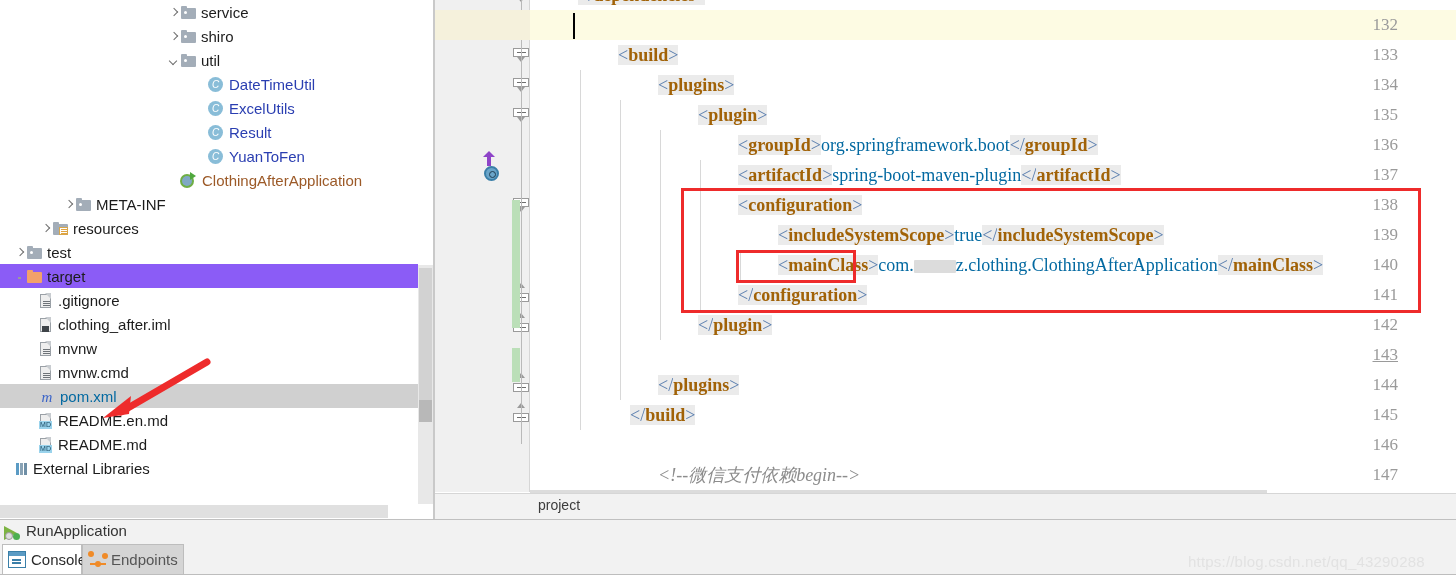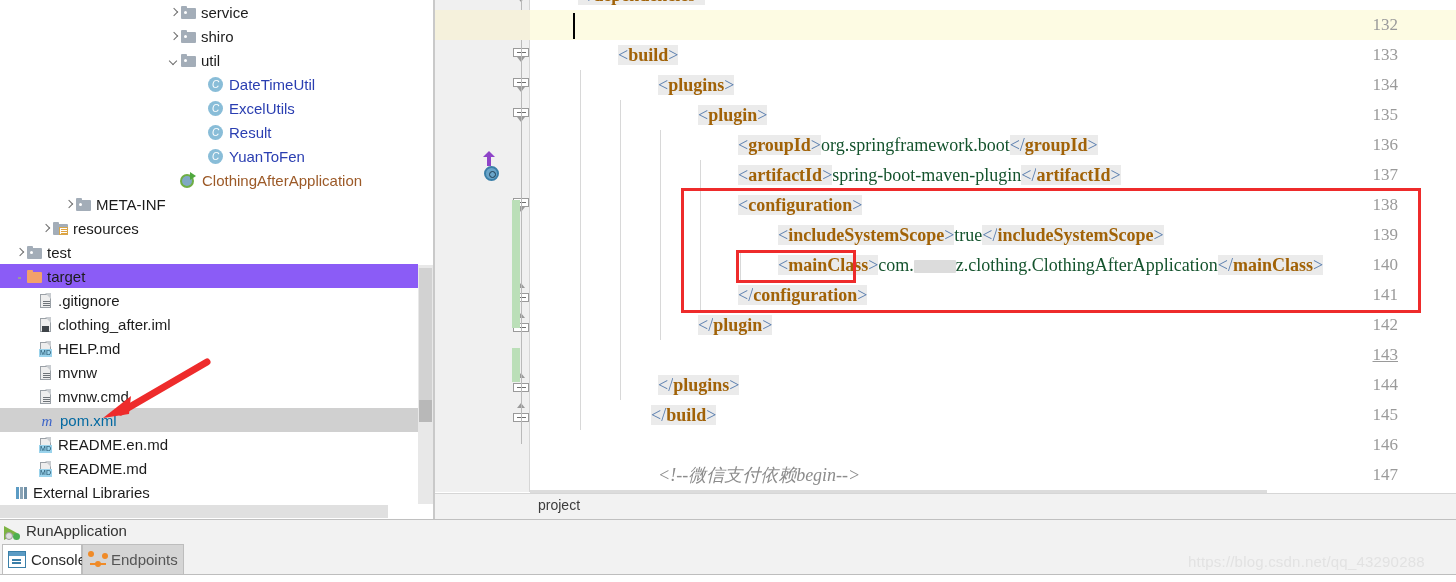--- a/index.html
+++ b/index.html
@@ -113,21 +113,21 @@
      font-family:"Liberation Serif",serif;font-size:17px;color:#9a9a9a;}
   .erow{position:absolute;left:0;width:1021px;height:30px;}
   .erow.cur{background:#fdfbe3;}
   .erow.cur .gutbg{position:absolute;left:0;top:0;width:95px;height:30px;background:#f5f1dc;}
   .code{
     position:absolute;left:95px;top:0;height:30px;line-height:30px;white-space:pre;
     font-family:"Liberation Serif",serif;font-size:18px;color:#000;
   }
   .tag{color:#a16207;font-weight:bold;background:#ebebeb;}
   .br{color:#5b7faf;font-weight:normal;background:#ebebeb;}
-  .txt{color:#14532d;}
+  .txt{color:#0369a1;}
   .cmt{color:#8c8c8c;font-style:italic;}
 
   
   .iguide{position:absolute;width:1px;background:#d8d8d8;}
   
   .fold{position:absolute;left:78px;width:17px;height:13px;}
   .fold .box{position:absolute;left:0;top:0;width:16px;height:9px;border:1px solid #9a9a9a;background:#ffffff;box-sizing:border-box;}
   .fold .box:after{content:"";position:absolute;left:3px;top:3px;width:9px;height:1px;background:#6e6e6e;}
   .fold .tip{position:absolute;left:4px;top:9px;width:0;height:0;border-left:4px solid transparent;border-right:4px solid transparent;border-top:5px solid #9a9a9a;}
   .fold.up .tip{top:-5px;border-top:none;border-bottom:5px solid #9a9a9a;}
@@ -211,21 +211,20 @@
         <div class="trow"><span style="display:inline-block;width:195px;"></span><span class="arrow"></span><span class="ic ic-class"><i></i></span><span class="lbl blue">ExcelUtils</span></div>
         <div class="trow"><span style="display:inline-block;width:195px;"></span><span class="arrow"></span><span class="ic ic-class"><i></i></span><span class="lbl blue">Result</span></div>
         <div class="trow"><span style="display:inline-block;width:195px;"></span><span class="arrow"></span><span class="ic ic-class"><i></i></span><span class="lbl blue">YuanToFen</span></div>
         <div class="trow"><span style="display:inline-block;width:167px;"></span><span class="arrow"></span><span class="ic ic-spring"><i></i><u></u></span><span class="lbl orange">ClothingAfterApplication</span></div>
         <div class="trow"><span style="display:inline-block;width:63px;"></span><span class="arrow right"></span><span class="ic ic-folder"><i></i><b></b></span><span class="lbl">META-INF</span></div>
         <div class="trow"><span style="display:inline-block;width:40px;"></span><span class="arrow right"></span><span class="ic ic-folder res"><i></i><u></u></span><span class="lbl">resources</span></div>
         <div class="trow"><span style="display:inline-block;width:14px;"></span><span class="arrow right"></span><span class="ic ic-folder"><i></i><b></b></span><span class="lbl">test</span></div>
         <div class="trow hl"><span style="display:inline-block;width:14px;"></span><span class="arrow dot"></span><span class="ic ic-folder orange"><i></i></span><span class="lbl">target</span></div>
         <div class="trow"><span style="display:inline-block;width:26px;"></span><span class="arrow"></span><span class="ic ic-file"><i></i><u></u></span><span class="lbl">.gitignore</span></div>
         <div class="trow"><span style="display:inline-block;width:26px;"></span><span class="arrow"></span><span class="ic ic-file iml"><i></i><u></u><s></s></span><span class="lbl">clothing_after.iml</span></div>
-        <div class="trow"><span style="display:inline-block;width:26px;"></span><span class="arrow"></span><span class="ic ic-file md"><i></i><u></u><s>MD</s></span><span class="lbl">HELP.md</span></div>
         <div class="trow"><span style="display:inline-block;width:26px;"></span><span class="arrow"></span><span class="ic ic-file"><i></i><u></u></span><span class="lbl">mvnw</span></div>
         <div class="trow"><span style="display:inline-block;width:26px;"></span><span class="arrow"></span><span class="ic ic-file"><i></i><u></u></span><span class="lbl">mvnw.cmd</span></div>
         <div class="trow sel"><span style="display:inline-block;width:26px;"></span><span class="arrow"></span><span class="ic ic-m"><i></i></span><span class="lbl link">pom.xml</span></div>
         <div class="trow"><span style="display:inline-block;width:26px;"></span><span class="arrow"></span><span class="ic ic-file md"><i></i><u></u><s>MD</s></span><span class="lbl">README.en.md</span></div>
         <div class="trow"><span style="display:inline-block;width:26px;"></span><span class="arrow"></span><span class="ic ic-file md"><i></i><u></u><s>MD</s></span><span class="lbl">README.md</span></div>
         <div class="trow"><span style="display:inline-block;width:3px;"></span><span class="arrow"></span><span class="ic ic-lib"><i></i><b></b><u></u></span><span class="lbl">External Libraries</span></div>
       </div>
     <div class="sb-vtrack"></div>
     <div class="sb-vthumb"></div>
     <div class="sb-vthumb dark" style="top:400px;height:22px;"></div>
@@ -345,21 +344,21 @@
         <div class="erow" style="top: 340px;">
           <span class="lnum" style="top:5px;text-decoration:underline;">143</span>
           <span class="code" style="left:143px;"></span>
         </div>
         <div class="erow" style="top: 370px;">
           <span class="lnum" style="top:5px;">144</span>
           <span class="code" style="left:223px;"><span class="br">&lt;/</span><span class="tag">plugins</span><span class="br">&gt;</span></span>
         </div>
         <div class="erow" style="top: 400px;">
           <span class="lnum" style="top:5px;">145</span>
-          <span class="code" style="left:192px;padding-left:24px;"><span class="br">&lt;/</span><span class="tag">build</span><span class="br">&gt;</span></span>
+          <span class="code" style="left:171px;padding-left:24px;"><span class="br">&lt;/</span><span class="tag">build</span><span class="br">&gt;</span></span>
         </div>
         <div class="erow" style="top: 430px;">
           <span class="lnum" style="top:5px;">146</span>
           <span class="code" style="left:143px;"></span>
         </div>
         <div class="erow" style="top: 460px;">
           <span class="lnum" style="top:5px;">147</span>
           <span class="code" style="left:223px;"><span class="cmt">&lt;!--微信支付依赖begin--&gt;</span></span>
         </div>
       </div>

